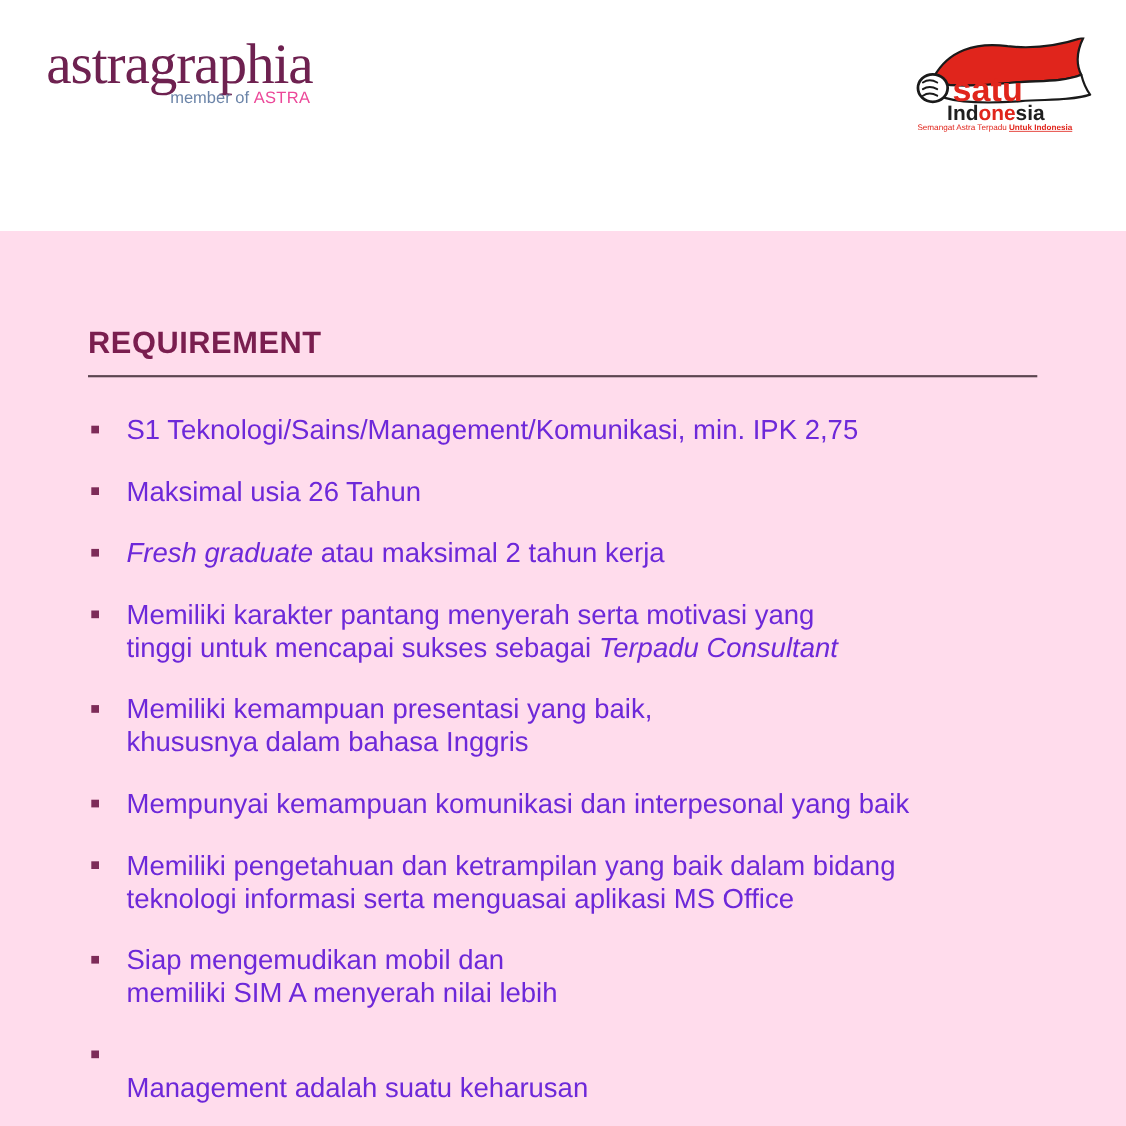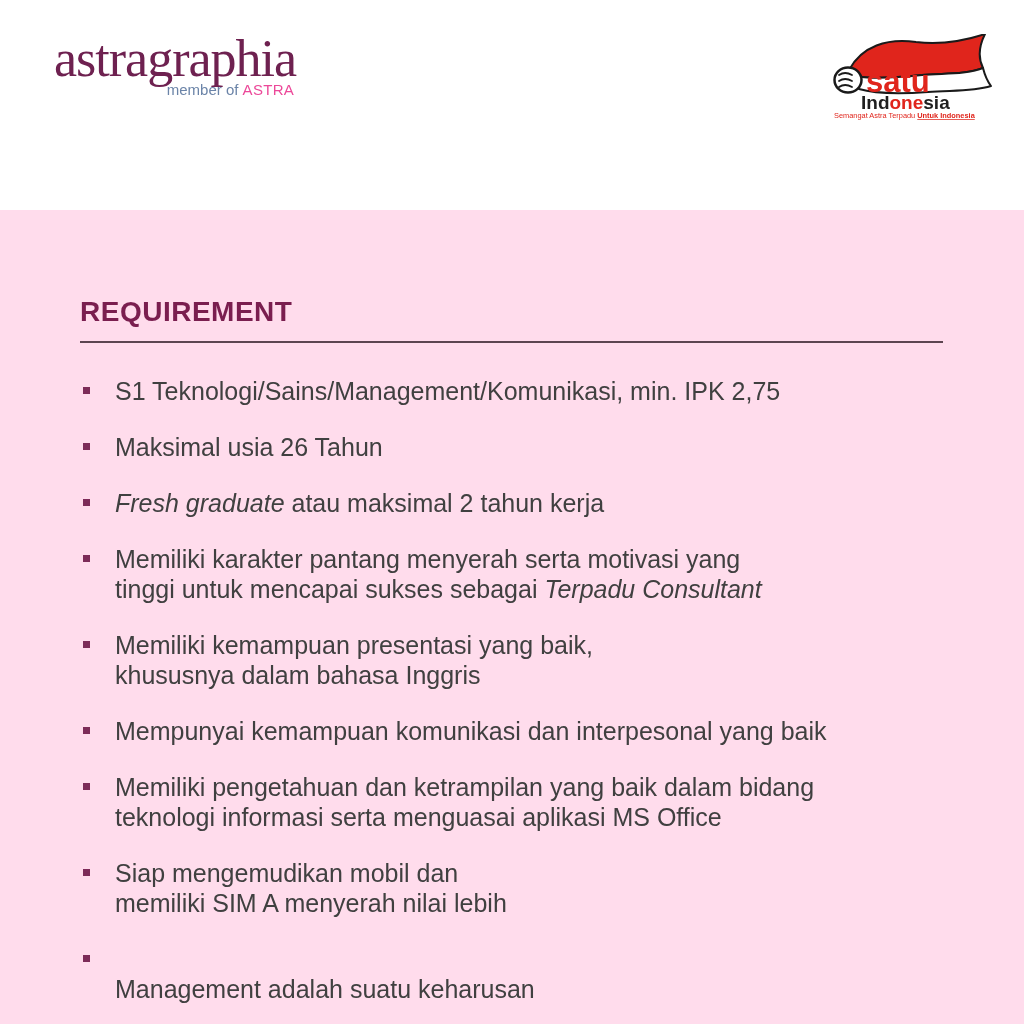--- a/index.html
+++ b/index.html
@@ -7,21 +7,21 @@
   body {
     font-family: "Liberation Sans", sans-serif;
     background: #ffffff;
     position: relative;
     overflow: hidden;
   }
 
   
   .header {
     position: absolute;
-    top: 0; left: 16px; right: 0;
+    top: 0; left: 4px; right: 0;
     height: 210px;
     background: #ffffff;
   }
   .brand {
     position: absolute;
     left: 38px;
     top: 30px;
     display: inline-block;
   }
   .wordmark {
@@ -75,21 +75,21 @@
     margin-top: 13px;
   }
   .req-list {
     list-style: none;
     margin-top: 33px;
   }
   .req-list li {
     display: flex;
     align-items: flex-start;
     margin-bottom: 26px;
-    color: #404040;
+    color: #6d28d9;
     font-size: 25px;
     line-height: 30px;
   }
   .bullet {
     flex: 0 0 auto;
     width: 7px;
     height: 7px;
     background: #7d2b58;
     margin: 11px 0 0 3px;
   }

